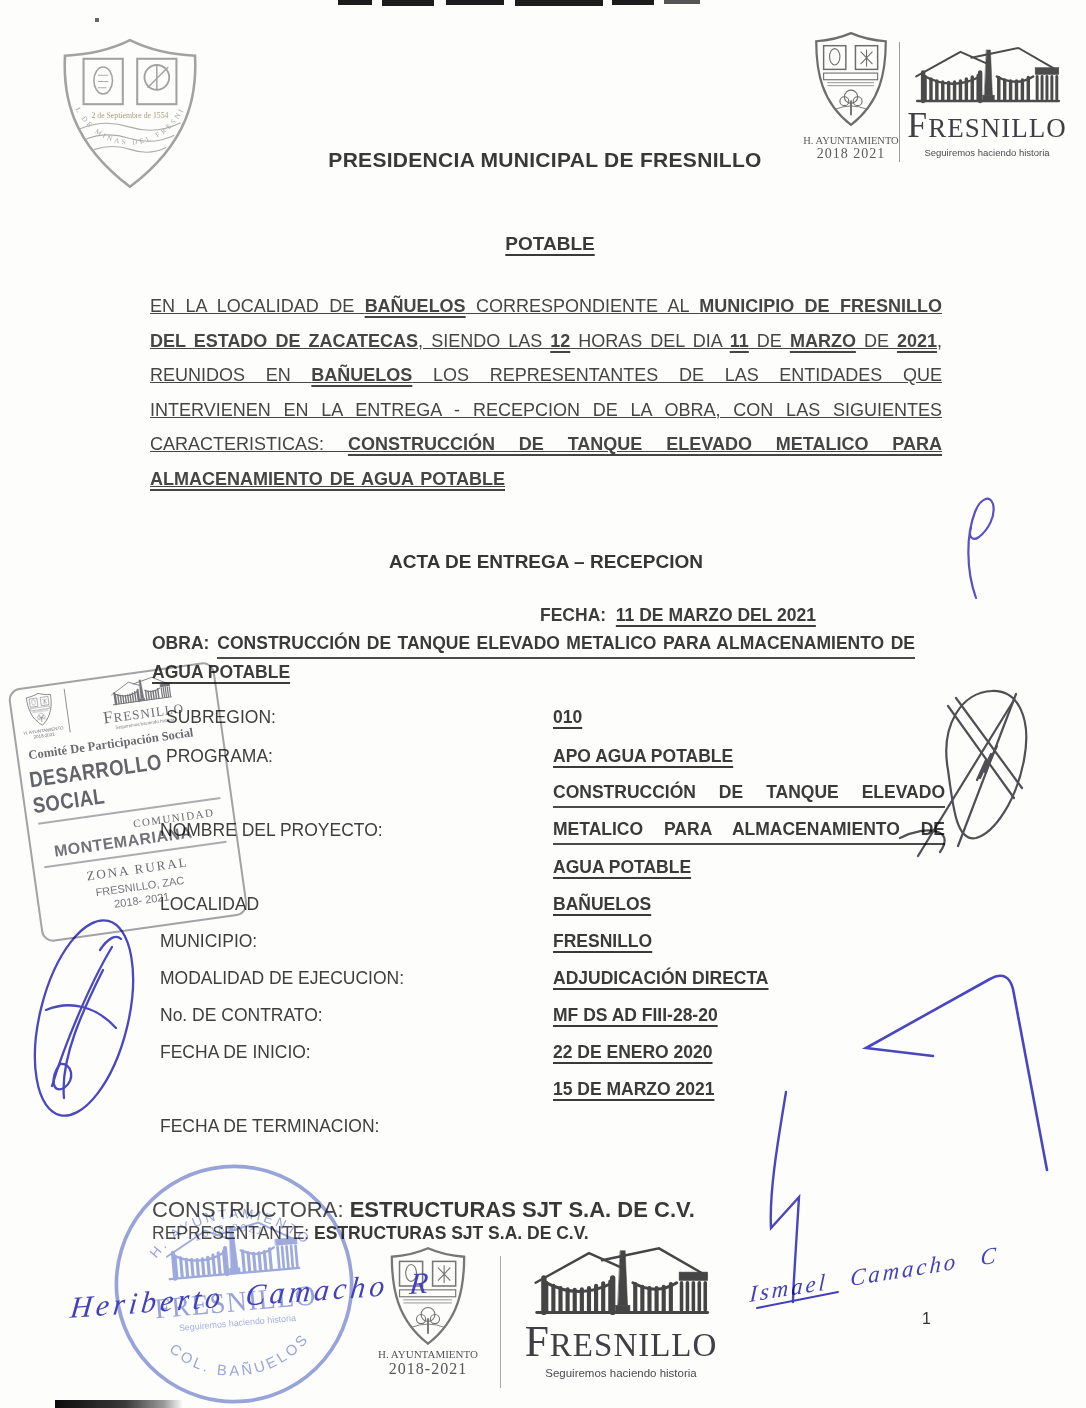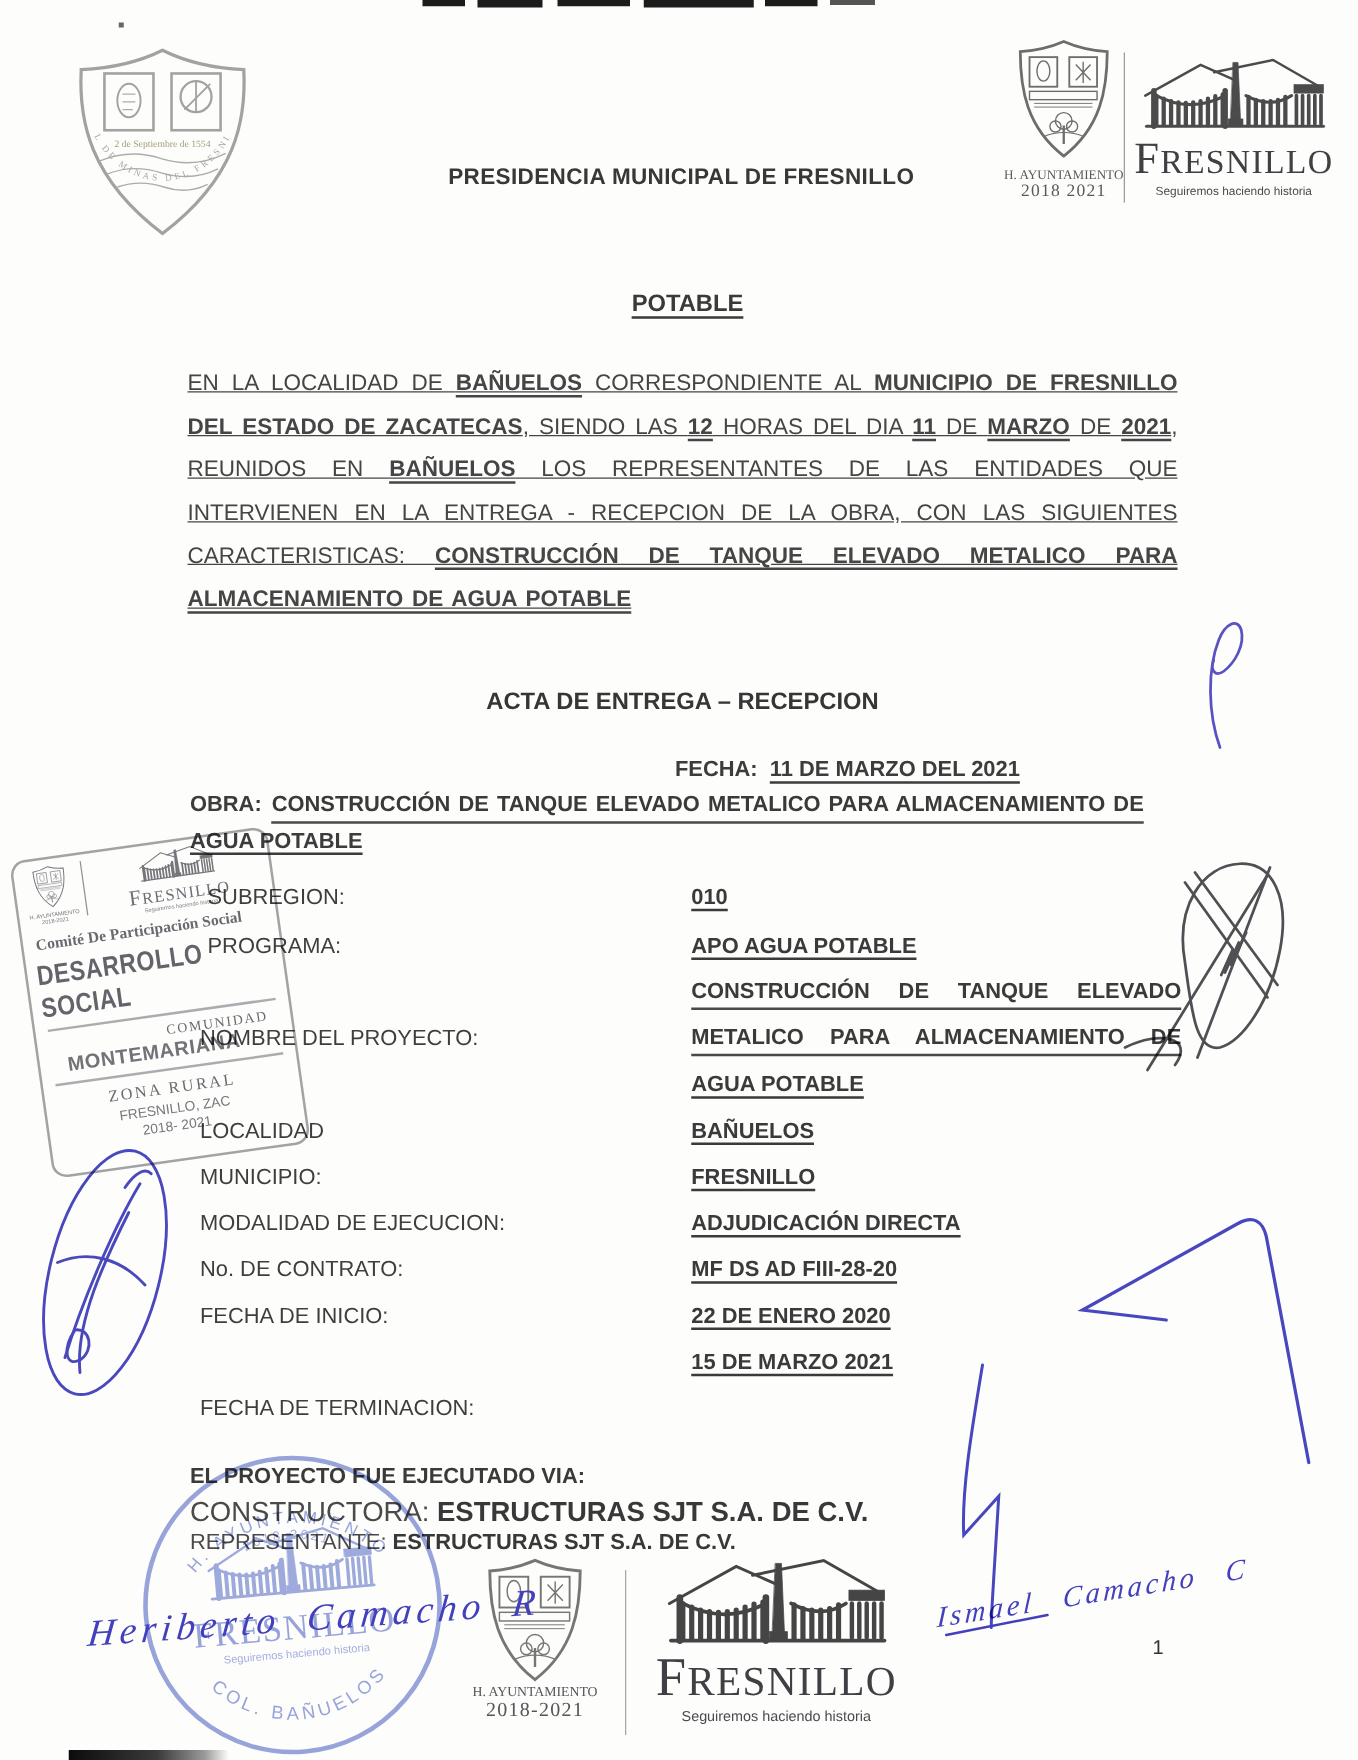--- a/index.html
+++ b/index.html
@@ -1,21 +1,21 @@
 <!DOCTYPE html>
 <html><head>
 <meta charset="utf-8">
 <style>
   html,body{margin:0;padding:0;background:#ffffff;}
   .page{position:relative;width:1086px;height:1408px;background:#fdfdfc;overflow:hidden;
         font-family:"Liberation Sans",sans-serif;color:#3c3c3c;}
   .abs{position:absolute;}
   .b{font-weight:700;}
   .u{text-decoration:underline;text-decoration-thickness:2px;text-underline-offset:4px;}
-  .title{font-weight:700;font-size:18px;letter-spacing:.3px;color:#383838;text-align:center;}
+  .title{font-weight:700;font-size:21px;letter-spacing:.3px;color:#383838;text-align:center;margin-top:17px;}
   .obraline{font-weight:700;font-size:19px;color:#3a3a3a;text-align:center;}
   .para{font-size:18px;line-height:34.5px;text-align:justify;color:#454545;word-spacing:2px;text-decoration:underline;}
   .heading{font-weight:700;font-size:19px;color:#363636;text-align:center;}
   .flabel{font-weight:400;font-size:17.5px;color:#3e3e3e;white-space:nowrap;}
   .fvalue{font-weight:700;font-size:17.5px;color:#3a3a3a;white-space:nowrap;}
   .jline{display:block;border-bottom:2px solid #4a4a4a;text-align:justify;text-align-last:justify;
          padding-bottom:3px;font-weight:700;font-size:17.5px;color:#3a3a3a;}
   .fres-name{font-family:"Liberation Serif",serif;color:#3f3f44;letter-spacing:1px;line-height:1;}
   .fres-name::first-letter{font-size:1.32em;}
   .fres-tag{font-family:"Liberation Sans",sans-serif;color:#4a4a4f;}
@@ -152,21 +152,20 @@
 
   <div class="abs flabel" style="left:160px;top:1005px">No. DE CONTRATO:</div>
   <div class="abs fvalue" style="left:553px;top:1005px"><span class="u">MF DS AD FIII-28-20</span></div>
 
   <div class="abs flabel" style="left:160px;top:1042px">FECHA DE INICIO:</div>
   <div class="abs fvalue" style="left:553px;top:1042px"><span class="u">22 DE ENERO 2020</span></div>
 
   <div class="abs flabel" style="left:160px;top:1116px">FECHA DE TERMINACION:</div>
   <div class="abs fvalue" style="left:553px;top:1079px"><span class="u">15 DE MARZO 2021</span></div>
 
-  <div class="abs b" style="left:152px;top:1170px;font-size:17.5px;color:#3a3a3a">EL PROYECTO FUE EJECUTADO VIA:</div>
   <div class="abs" style="left:152px;top:1197px;font-size:22px;color:#4a4a4a">
     <span>CONSTRUCTORA:</span>
     <span class="b" style="color:#383838">ESTRUCTURAS SJT S.A. DE C.V.</span>
   </div>
   <div class="abs" style="left:152px;top:1223px;font-size:17.5px;color:#4a4a4a">
     <span>REPRESENTANTE:</span>
     <span class="b" style="color:#383838">ESTRUCTURAS SJT S.A. DE C.V.</span>
   </div>
 
   <div class="abs stamp graystamp" style="left:24px;top:674px;width:208px;height:256px;padding:5px 4px;box-sizing:border-box;font-size:11px">

